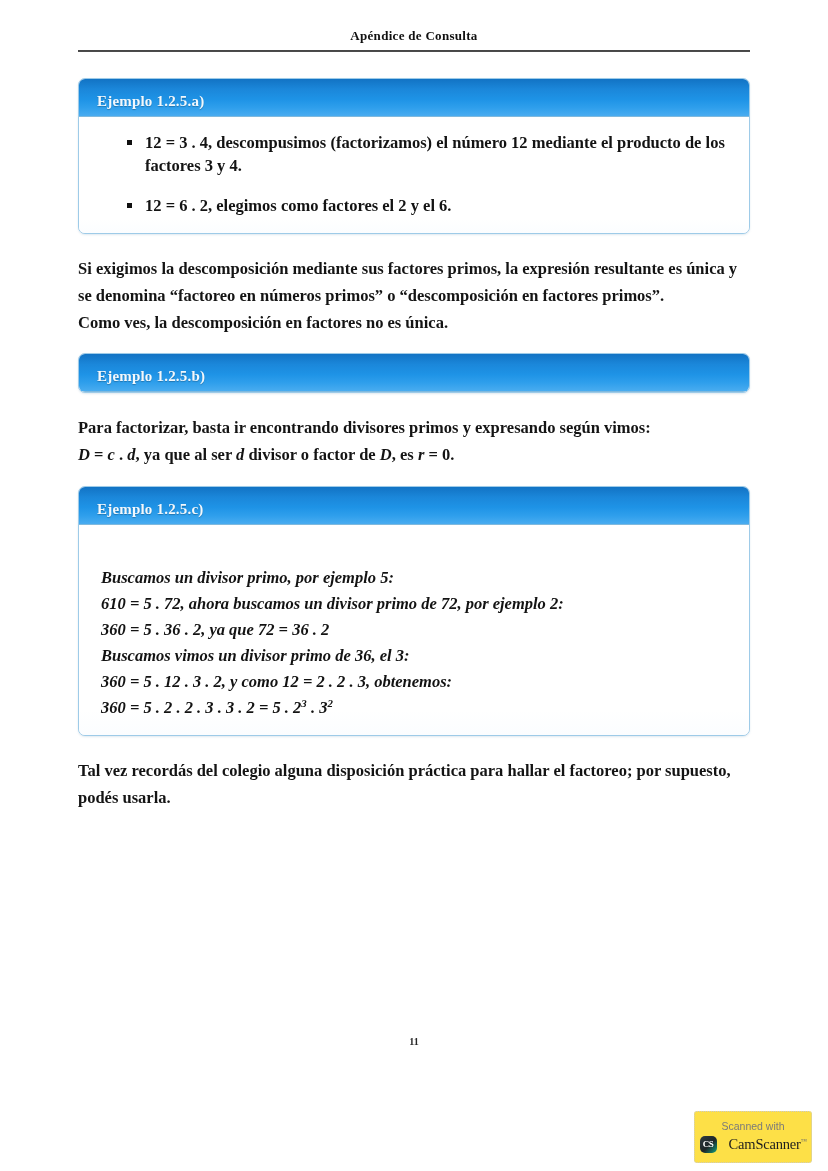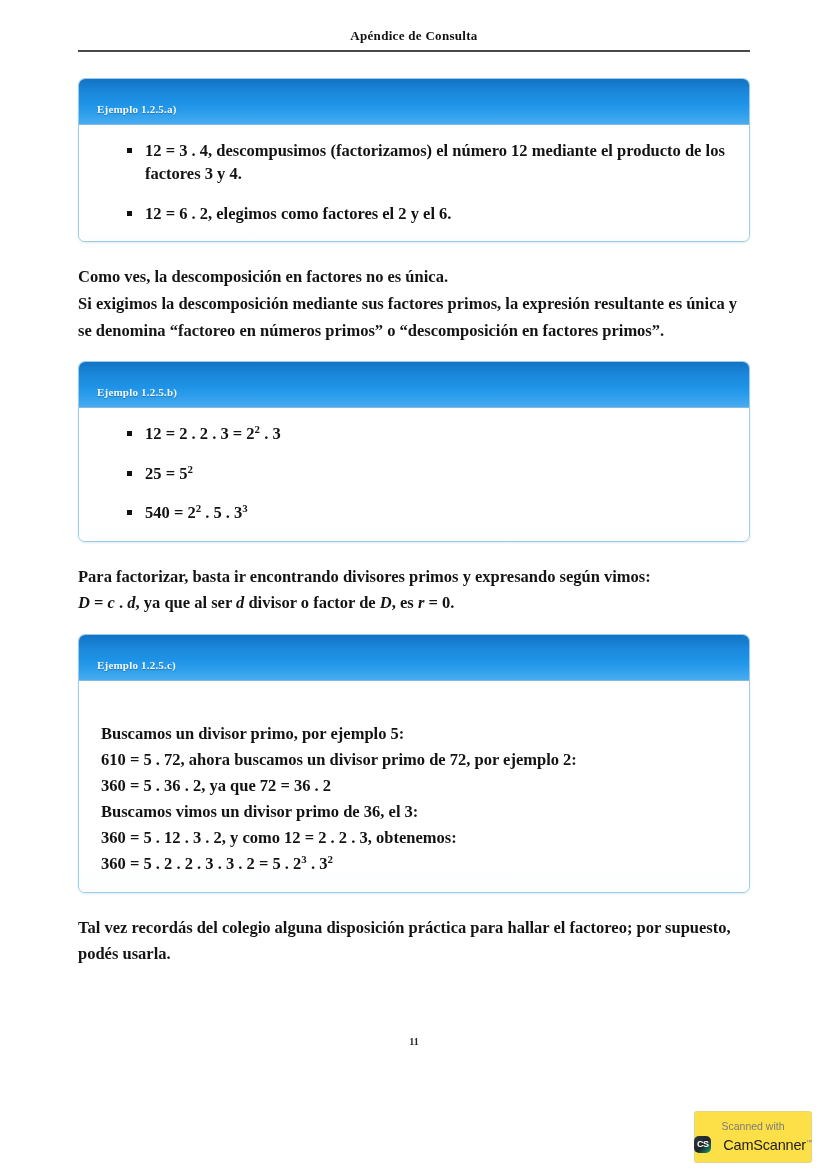--- a/index.html
+++ b/index.html
@@ -58,23 +58,23 @@
     border: 1px solid #9ecbe8;
     border-radius: 7px;
     background: #ffffff;
     box-shadow: 0 1px 2px rgba(130, 170, 200, 0.25);
     overflow: hidden;
     margin-bottom: 0;
   }
   .example-header {
     height: 29px;
     line-height: 29px;
-    padding: 16px 0 0 18px;
+    padding: 8px 0 0 18px;
     color: #f2f8fd;
-    font-size: 11px;
+    font-size: 15px;
     font-weight: bold;
     letter-spacing: 0.2px;
     background: linear-gradient(to bottom,
                 #1273c4 0%,
                 #1b87da 28%,
                 #1e93e6 55%,
                 #2f9fec 78%,
                 #49acf0 100%);
     border-bottom: 1px solid #7fb9de;
     text-shadow: 0 1px 1px rgba(0,0,0,0.25);
@@ -104,21 +104,21 @@
     content: "";
     position: absolute;
     left: 8px;
     top: 9px;
     width: 5px;
     height: 5px;
     background: #111;
   }
 
   
-  .line-list { margin: 0; padding: 0; }
+  .line-list { margin: 0; padding: 0; font-style: italic; }
   .line-list .ln {
     font-size: 16.5px;
     font-weight: bold;
     line-height: 1.58;
     color: #131313;
     white-space: pre-wrap;
   }
   .lead-line {
     font-size: 17.5px;
     font-weight: bold;
@@ -172,20 +172,21 @@
   .wm-top {
     font-size: 10.5px;
     color: #7a7a7a;
     line-height: 1;
     margin-bottom: 4px;
   }
   .wm-row {
     display: flex;
     align-items: flex-end;
     gap: 12px;
+    font-family: Liberation Serif, serif;
   }
   .cs-badge {
     width: 17px;
     height: 17px;
     border-radius: 5px;
     background: linear-gradient(135deg, #2f3a3f 0%, #1d2528 55%, #13a37f 100%);
     color: #ffffff;
     font-size: 9px;
     font-weight: bold;
     display: flex;
@@ -222,34 +223,27 @@
       <div class="example-body">
         <ul class="bullets">
           <li>12 = 3 . 4, descompusimos (factorizamos) el número 12 mediante el producto de los factores 3 y 4.</li>
           <li>12 = 6 . 2, elegimos como factores el 2 y el 6.</li>
         </ul>
       </div>
     </div>
 
     <div class="spacer-lg"></div>
 
+    <p class="para">Si exigimos la descomposición mediante sus factores primos, la expresión resultante es única y se denomina “factoreo en números primos” o “descomposición en factores primos”.</p>
     <p class="para">Como ves, la descomposición en factores no es única.</p>
-    <p class="para">Si exigimos la descomposición mediante sus factores primos, la expresión resultante es única y se denomina “factoreo en números primos” o “descomposición en factores primos”.</p>
 
     <div class="spacer-md"></div>
 
     <div class="example-box">
       <div class="example-header">Ejemplo 1.2.5.b)</div>
-      <div class="example-body">
-        <ul class="bullets">
-          <li><span>12 = 2 . 2 . 3 = 2</span><sup>2</sup><span> . 3</span></li>
-          <li><span>25 = 5</span><sup>2</sup></li>
-          <li><span>540 = 2</span><sup>2</sup><span> . 5 . 3</span><sup>3</sup></li>
-        </ul>
-      </div>
     </div>
 
     <div class="spacer-lg"></div>
 
     <p class="para">Para factorizar, basta ir encontrando divisores primos y expresando según vimos:</p>
     <p class="para"><span class="it">D</span><span> = </span><span class="it">c</span><span> . </span><span class="it">d</span><span>, ya que al ser </span><span class="it">d</span><span> divisor o factor de </span><span class="it">D</span><span>, es </span><span class="it">r</span><span> = 0.</span></p>
 
     <div class="spacer-md"></div>
 
     <div class="example-box">

